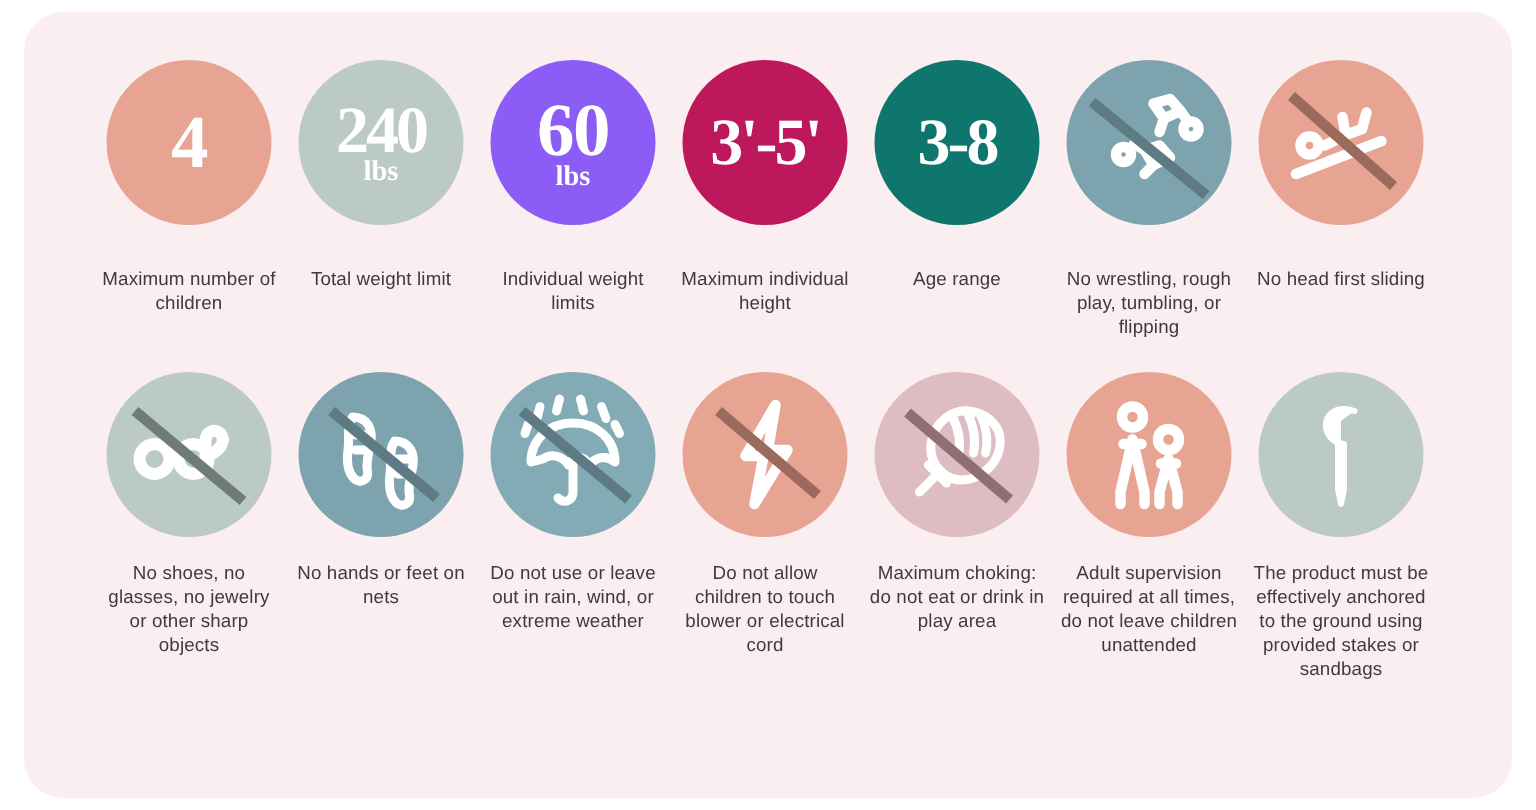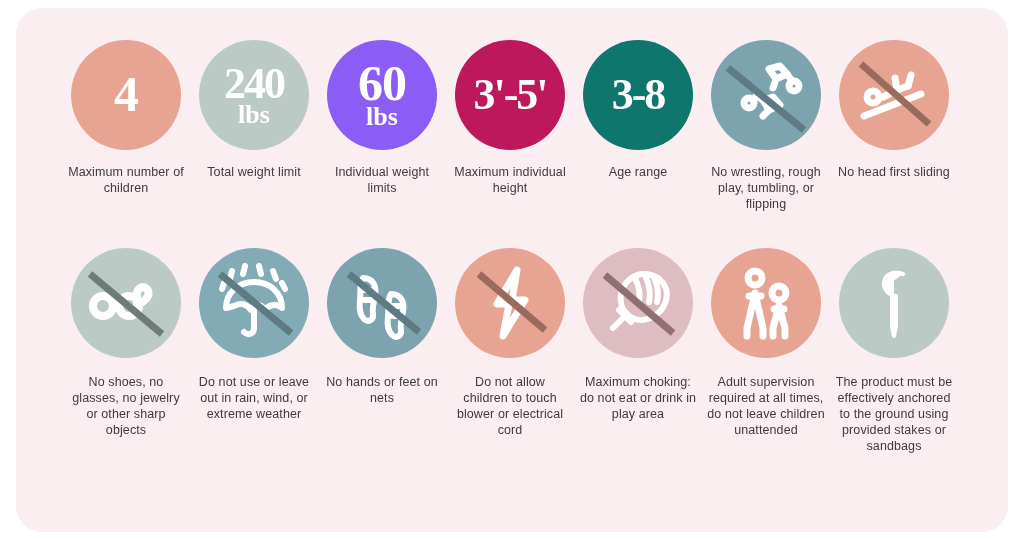--- a/index.html
+++ b/index.html
@@ -64,27 +64,27 @@
   }
   .stat .big {
     display: block;
     font-size: 50px;
     font-weight: 700;
     letter-spacing: -1px;
   }
   .stat .big.narrow { font-size: 44px; letter-spacing: -2px; }
   .stat .unit {
     display: block;
-    font-size: 26px;
+    font-size: 19px;
     font-weight: 700;
     margin-top: -2px;
   }
 
   .caption {
-    margin-top: 14px;
+    margin-top: 28px;
     text-align: center;
     font-size: 12.5px;
     line-height: 1.28;
     color: #3d3a40;
     letter-spacing: 0.1px;
     width: 118px;
   }
   #row-2 .caption { margin-top: 16px; }
 </style>
 </head>
@@ -190,49 +190,49 @@
             <path d="M42 54 L48 54"></path>
             <path d="M68 56 C76 52 80 46 76 41 C72 37 66 40 66 46 L66 62"></path>
           </g>
           <line x1="19" y1="26" x2="91" y2="86" stroke="#6e7b76" stroke-width="7" stroke-linecap="butt"></line>
         </svg>
       </div>
       <div class="caption">No shoes, no glasses, no jewelry or other sharp objects</div>
     </div>
 
     <div class="item">
-      <div class="circle" style="background:#83abb5">
-        <svg width="110" height="110" viewBox="0 0 110 110">
-          <g fill="none" stroke="#ffffff" stroke-width="6" stroke-linecap="round" stroke-linejoin="round">
-            <path d="M27 60 C27 45 39 34 55 34 C71 34 83 45 83 60 C76 54 69 58 66 62 C62 55 55 55 52 62 C48 56 41 54 35 58 Z"></path>
-            <path d="M55 62 L55 80 C55 86 49 88 45 84"></path>
-            <path d="M33 23 L31 31 M46 18 L44 26 M60 18 L62 26 M74 23 L77 31 M25 35 L23 41 M83 35 L86 41"></path>
-          </g>
-          <line x1="21" y1="26" x2="92" y2="85" stroke="#5e7a82" stroke-width="7" stroke-linecap="butt"></line>
-        </svg>
-      </div>
-      <div class="caption">Do not use or leave out in rain, wind, or extreme weather</div>
-    </div>
-
-    <div class="item">
       <div class="circle" style="background:#7ca3ae">
         <svg width="110" height="110" viewBox="0 0 110 110">
           <g fill="none" stroke="#ffffff" stroke-width="6" stroke-linecap="round" stroke-linejoin="round">
             <path d="M36 30 C46 30 50 38 48 48 C46 57 45 62 46 66 C47 72 41 75 37 71 C33 67 32 60 33 52 C34 44 32 36 36 30 Z"></path>
             <path d="M38 42 L46 42 M38 52 L46 52"></path>
             <path d="M64 46 C74 46 78 54 76 64 C74 73 73 78 74 82 C75 88 69 91 65 87 C61 83 60 76 61 68 C62 60 60 52 64 46 Z"></path>
             <path d="M66 58 L74 58 M66 68 L74 68"></path>
           </g>
           <line x1="22" y1="26" x2="92" y2="84" stroke="#5e7a82" stroke-width="7" stroke-linecap="butt"></line>
         </svg>
       </div>
       <div class="caption">No hands or feet on nets</div>
     </div>
 
     <div class="item">
+      <div class="circle" style="background:#83abb5">
+        <svg width="110" height="110" viewBox="0 0 110 110">
+          <g fill="none" stroke="#ffffff" stroke-width="6" stroke-linecap="round" stroke-linejoin="round">
+            <path d="M27 60 C27 45 39 34 55 34 C71 34 83 45 83 60 C76 54 69 58 66 62 C62 55 55 55 52 62 C48 56 41 54 35 58 Z"></path>
+            <path d="M55 62 L55 80 C55 86 49 88 45 84"></path>
+            <path d="M33 23 L31 31 M46 18 L44 26 M60 18 L62 26 M74 23 L77 31 M25 35 L23 41 M83 35 L86 41"></path>
+          </g>
+          <line x1="21" y1="26" x2="92" y2="85" stroke="#5e7a82" stroke-width="7" stroke-linecap="butt"></line>
+        </svg>
+      </div>
+      <div class="caption">Do not use or leave out in rain, wind, or extreme weather</div>
+    </div>
+
+    <div class="item">
       <div class="circle" style="background:#e7a493">
         <svg width="110" height="110" viewBox="0 0 110 110">
           <path d="M62 22 L42 56 L54 56 L48 88 L70 52 L57 52 Z" fill="none" stroke="#ffffff" stroke-width="7" stroke-linejoin="round" stroke-linecap="round"></path>
           <line x1="24" y1="26" x2="90" y2="82" stroke="#9a6a5c" stroke-width="7" stroke-linecap="butt"></line>
         </svg>
       </div>
       <div class="caption">Do not allow children to touch blower or electrical cord</div>
     </div>
 
     <div class="item">

